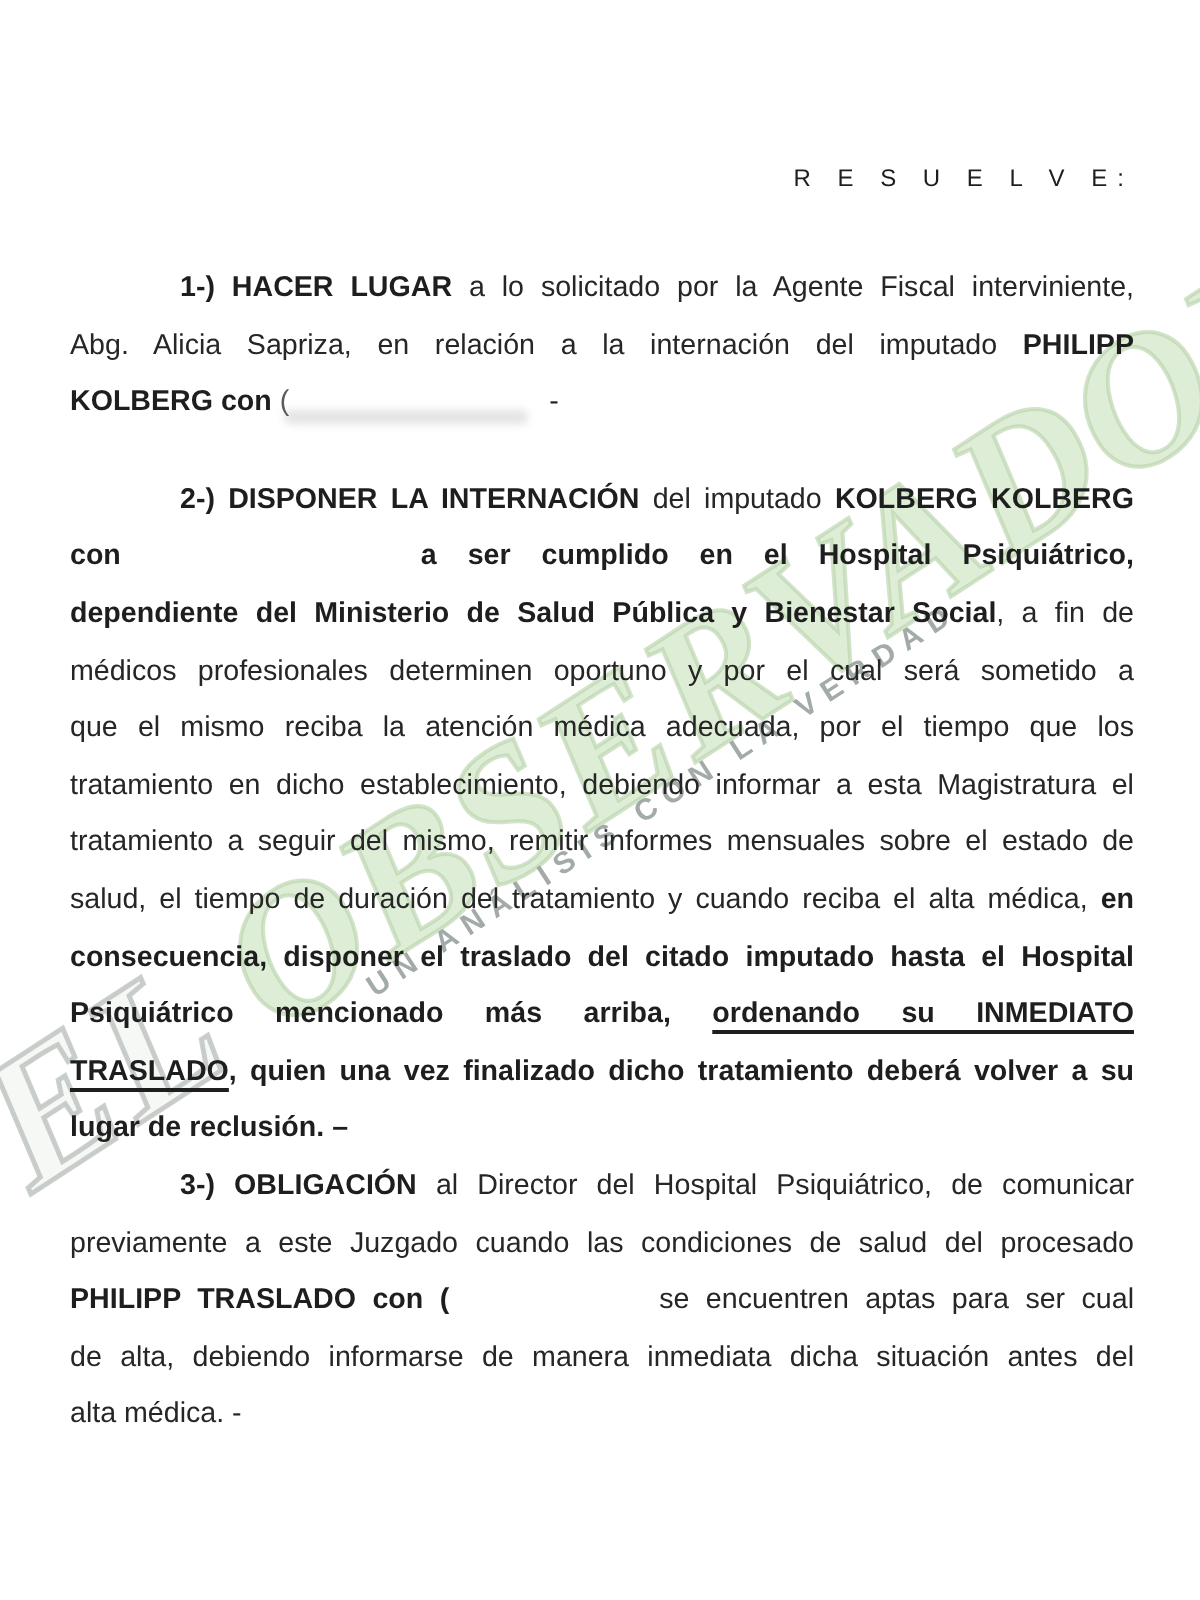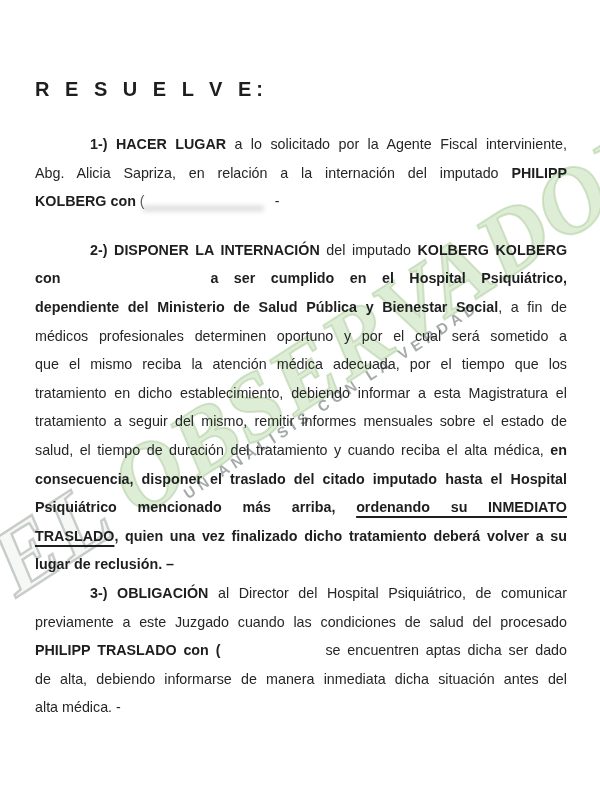--- a/index.html
+++ b/index.html
@@ -37,22 +37,22 @@
     position:absolute; left:142px; top:205px; width:122px; height:7px;
     background:#9b9b9b; opacity:0.28; filter:blur(2px); border-radius:3px;
   }
 
   
   .doc {
     position:absolute; z-index:1; left:35px; top:0; width:532px;
     font-size:14.3px; line-height:28.6px; color:#262626;
   }
   .title {
-    margin-top:79px; text-align:left; font-weight:bold;
-    font-size:20px; letter-spacing:5px; line-height:20px; color:#1e1e1e;
+    margin-top:79px; text-align:right; font-weight:normal;
+    font-size:12px; letter-spacing:5px; line-height:20px; color:#1e1e1e;
   }
   .para { margin:0; }
   .p1 { margin-top:31px; }
   .p2 { margin-top:20px; }
   .p3 { }
   .ln { text-align:justify; text-align-last:justify; text-justify:inter-word; }
   .ln.last { text-align:left; text-align-last:auto; }
   .b { font-weight:bold; color:#1e1e1e; }
   .u { text-decoration:underline; text-decoration-thickness:1.5px; text-underline-offset:3.5px; }
   .indent { display:inline-block; width:55px; }
@@ -94,19 +94,19 @@
       <div class="ln"><span>salud, el tiempo de duración del tratamiento y cuando reciba el alta médica, </span><span class="b">en</span></div>
       <div class="ln"><span class="b">consecuencia, disponer el traslado del citado imputado hasta el Hospital</span></div>
       <div class="ln"><span class="b">Psiquiátrico mencionado más arriba, </span><span class="b u">ordenando su INMEDIATO</span></div>
       <div class="ln"><span class="b u">TRASLADO</span><span class="b">, quien una vez finalizado dicho tratamiento deberá volver a su</span></div>
       <div class="ln last"><span class="b">lugar de reclusión. –</span></div>
     </div>
 
     <div class="para p3">
       <div class="ln"><span class="indent"></span><span class="b">3-) OBLIGACIÓN</span><span> al Director del Hospital Psiquiátrico, de comunicar</span></div>
       <div class="ln"><span>previamente a este Juzgado cuando las condiciones de salud del procesado</span></div>
-      <div class="ln"><span class="b">PHILIPP TRASLADO con (</span><span class="sp-c"></span><span>se encuentren aptas dicha ser dado</span></div>
+      <div class="ln"><span class="b">PHILIPP TRASLADO con (</span><span class="sp-c"></span><span>se encuentren aptas para ser cual</span></div>
       <div class="ln"><span>de alta, debiendo informarse de manera inmediata dicha situación antes del</span></div>
       <div class="ln last"><span>alta médica. -</span></div>
     </div>
 
   </div>
 </div>
 
 </body></html>

